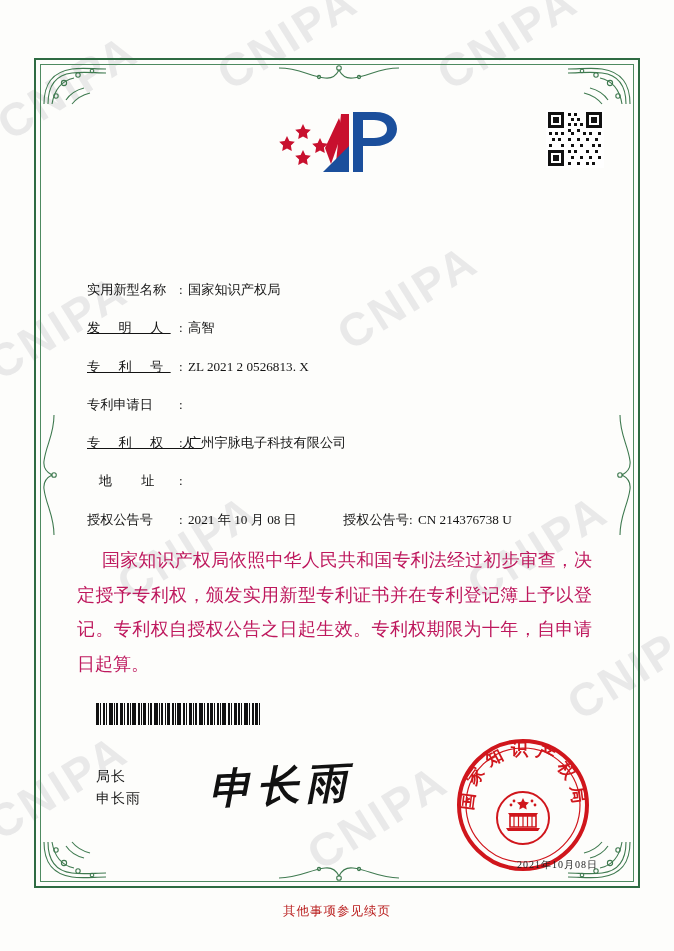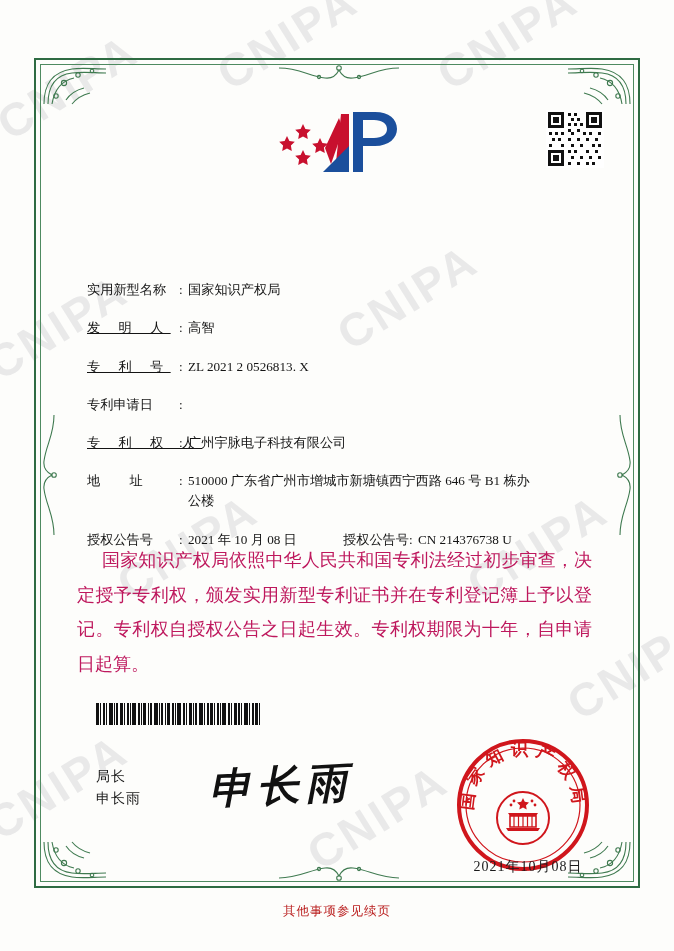--- a/index.html
+++ b/index.html
@@ -155,21 +155,21 @@
     margin-bottom: 18.5px;
     line-height: 1.5;
   }
   .field-label {
     width: 92px;
     flex: 0 0 92px;
     letter-spacing: 0px;
     white-space: nowrap;
   }
   .field-label.spaced { letter-spacing: 7.5px; text-decoration: underline; }
-  .field-label.spaced2 { letter-spacing: 13px; }
+  .field-label.spaced2 { letter-spacing: 13px; text-align: center; }
   .field-colon { width: 9px; flex: 0 0 9px; }
   .field-value { flex: 1 1 auto; }
   .field-value .second-line { display: block; }
   .pair-left { width: 256px; flex: 0 0 256px; display: flex; }
   .pair-right { display: flex; }
   .pair-label { white-space: nowrap; }
 
   .paragraphs {
     position: absolute;
     left: 43px;
@@ -227,25 +227,25 @@
   .seal {
     position: absolute;
     right: 48px;
     top: 678px;
     width: 138px;
     height: 138px;
   }
   .seal svg { width: 100%; height: 100%; display: block; }
   .seal-date {
     position: absolute;
-    right: 32px;
+    right: 42px;
     top: 800px;
     width: 160px;
-    text-align: center;
-    font-size: 14px;
+    text-align: right;
+    font-size: 10px;
     color: #1a1a1a;
     letter-spacing: 1px;
   }
 
   .page-num {
     position: absolute;
     left: 0;
     right: 0;
     top: 806px;
     text-align: center;
@@ -471,24 +471,20 @@
 
       <div class="field-row">
         <div class="field-label spaced">专 利 权 人</div>
         <div class="field-colon">:</div>
         <div class="field-value">广州宇脉电子科技有限公司</div>
       </div>
 
       <div class="field-row">
         <div class="field-label spaced2">地 址</div>
         <div class="field-colon">:</div>
-        <div class="field-value">
-          <span>510000 广东省广州市增城市新塘镇西宁西路 646 号 B1 栋办</span>
-          <span class="second-line">公楼</span>
-        </div>
       </div>
 
       <div class="field-row two-col">
         <div class="pair-left">
           <div class="field-label">授权公告号</div>
           <div class="field-colon">:</div>
           <div class="field-value">2021 年 10 月 08 日</div>
         </div>
         <div class="pair-right">
           <div class="pair-label">授权公告号</div>

